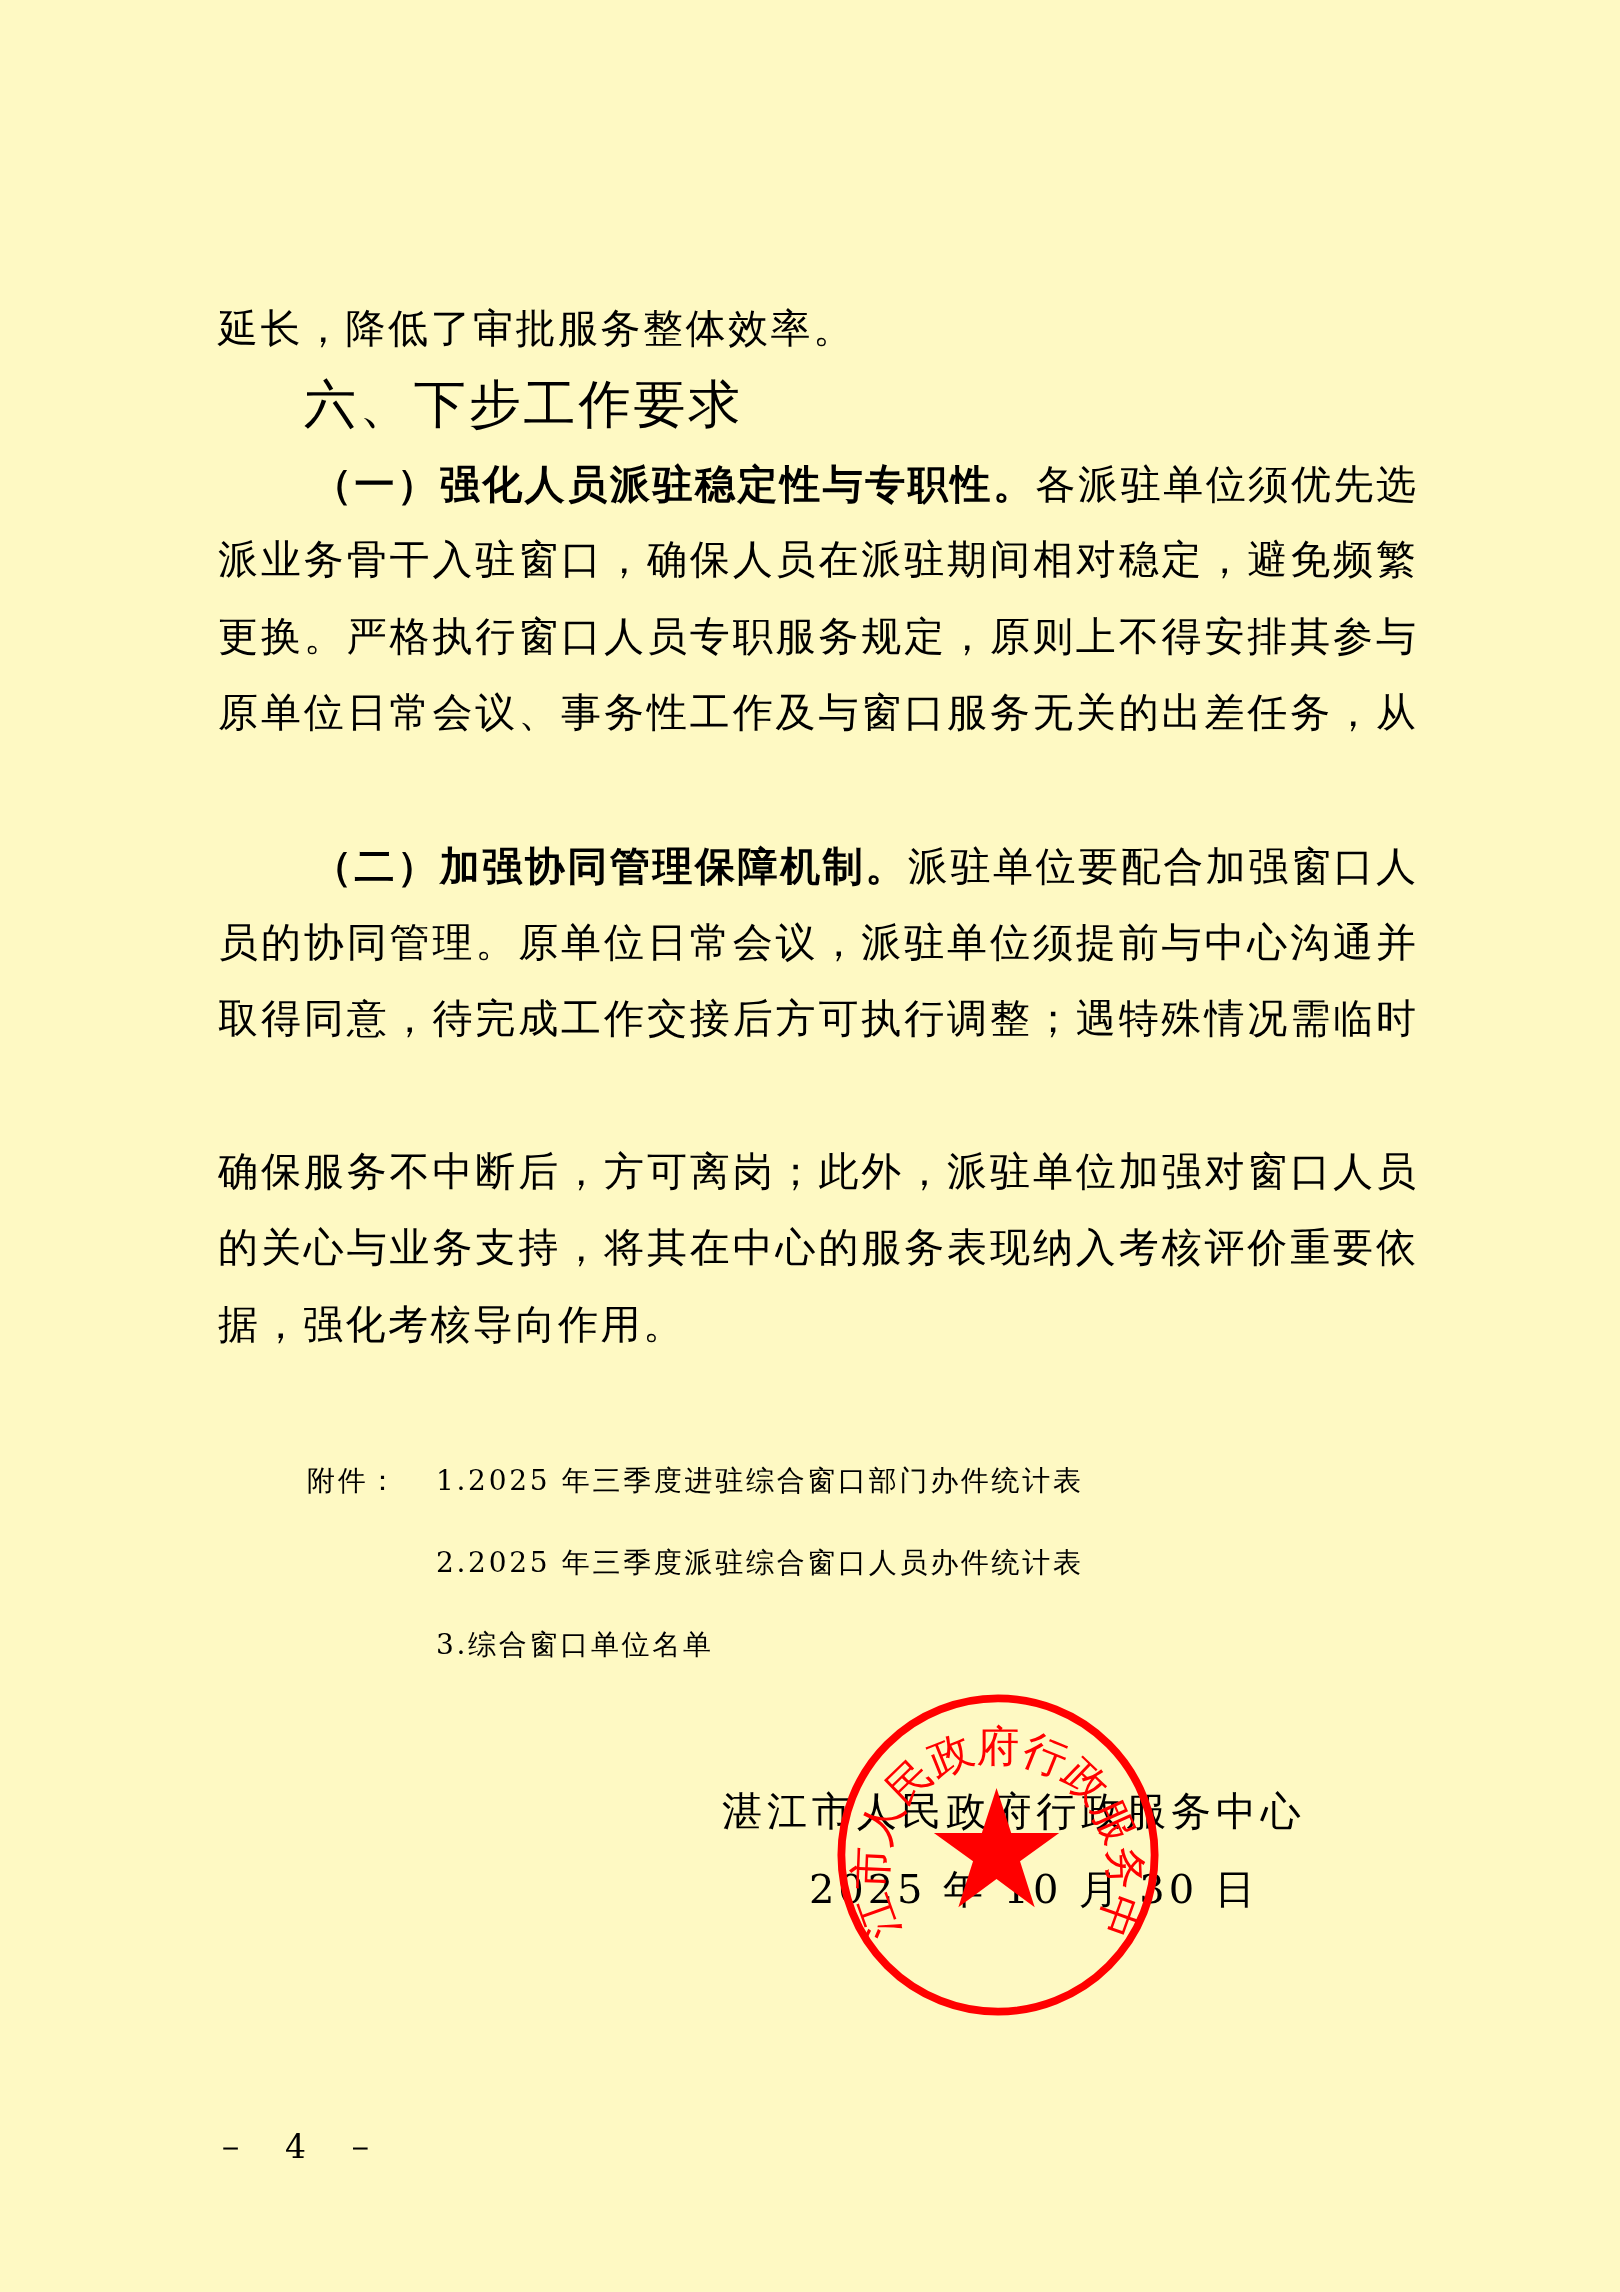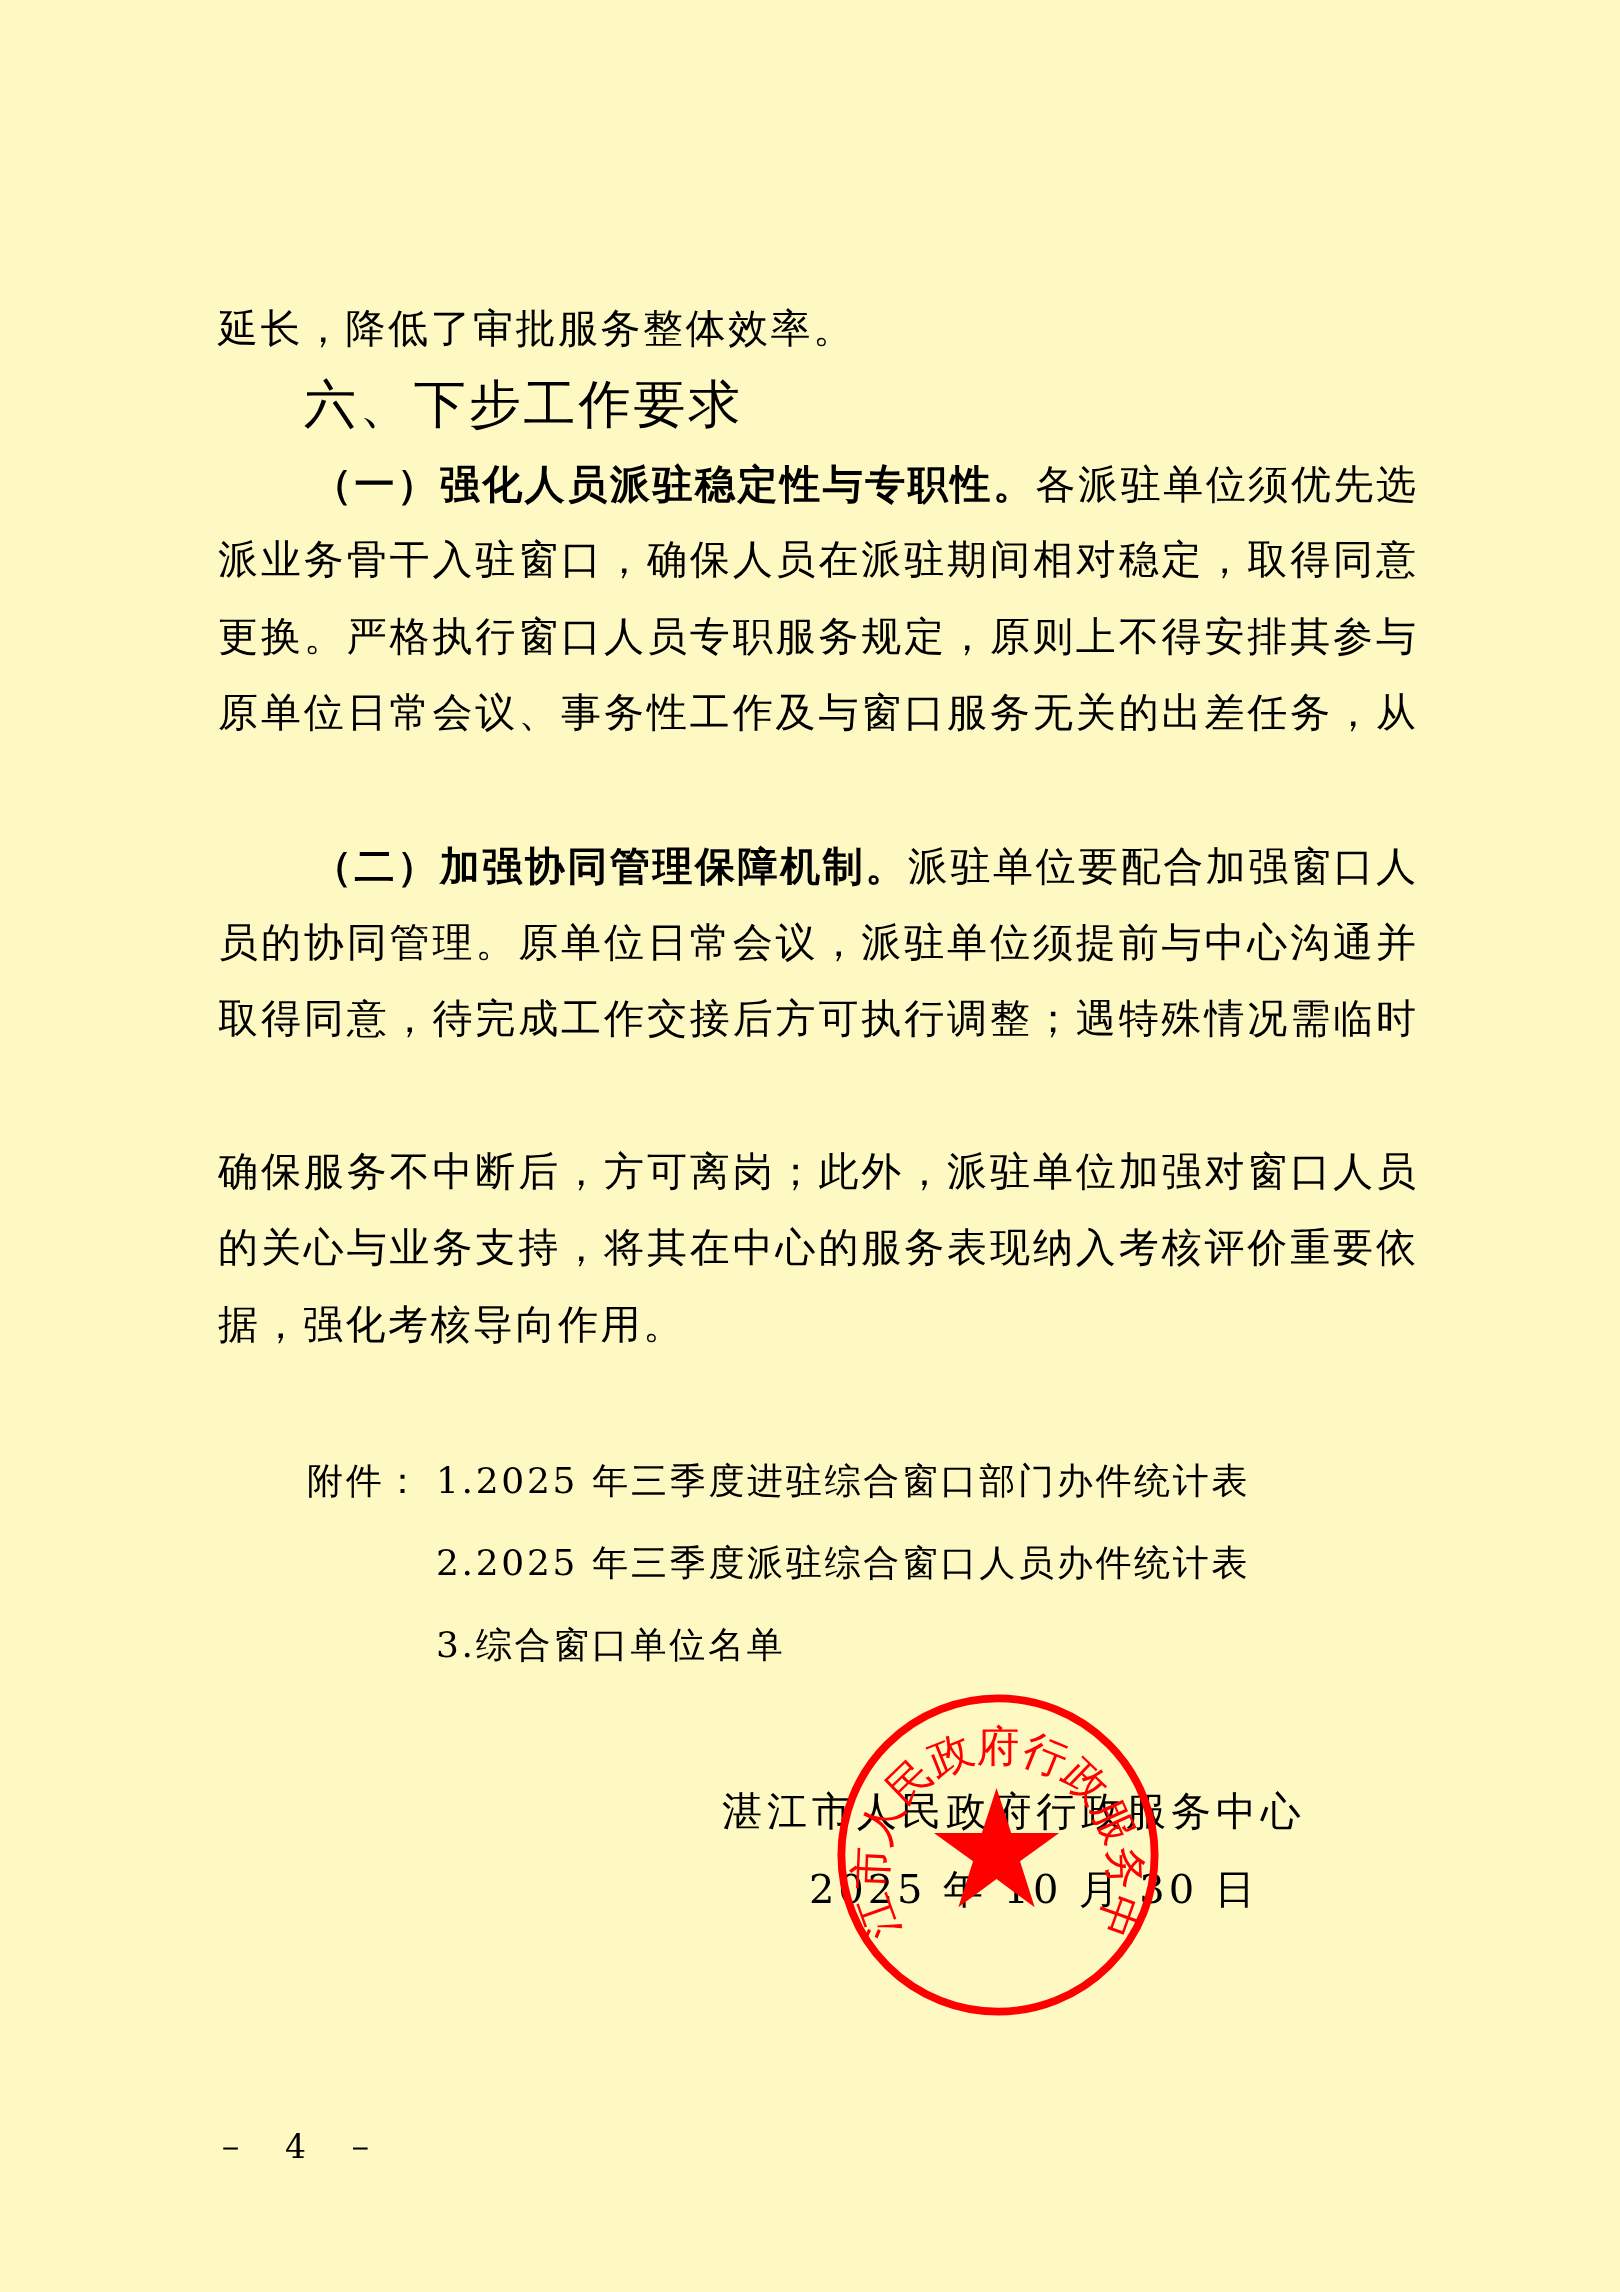--- a/index.html
+++ b/index.html
@@ -50,21 +50,21 @@
     line-height: 59px;
     letter-spacing: 2.9px;
     white-space: nowrap;
   }
   .bold {
     font-weight: bold;
     font-family: "DejaVu Serif", serif;
   }
   .attach {
     position: absolute;
-    font-size: 36px;
+    font-size: 28px;
     line-height: 59px;
     white-space: nowrap;
     letter-spacing: 2.7px;
   }
   .sig {
     position: absolute;
     font-size: 40px;
     line-height: 59px;
     white-space: nowrap;
     letter-spacing: 4.9px;
@@ -94,21 +94,21 @@
 
 <div class="page">
 
   <div class="line last" style="top:299px;">延长，降低了审批服务整体效率。</div>
 
   <div class="heading" style="top:375px;">六、下步工作要求</div>
 
   <div class="line indent" style="top:454px;">
     <span class="bold">（一）强化人员派驻稳定性与专职性。</span><span>各派驻单位须优先选</span>
   </div>
-  <div class="line" style="top:530px;">派业务骨干入驻窗口，确保人员在派驻期间相对稳定，取得同意</div>
+  <div class="line" style="top:530px;">派业务骨干入驻窗口，确保人员在派驻期间相对稳定，避免频繁</div>
   <div class="line" style="top:607px;">更换。严格执行窗口人员专职服务规定，原则上不得安排其参与</div>
   <div class="line" style="top:683px;">原单位日常会议、事务性工作及与窗口服务无关的出差任务，从</div>
 
   <div class="line indent" style="top:836px;">
     <span class="bold">（二）加强协同管理保障机制。</span><span>派驻单位要配合加强窗口人</span>
   </div>
   <div class="line" style="top:913px;">员的协同管理。原单位日常会议，派驻单位须提前与中心沟通并</div>
   <div class="line" style="top:989px;">取得同意，待完成工作交接后方可执行调整；遇特殊情况需临时</div>
   <div class="line" style="top:1142px;">确保服务不中断后，方可离岗；此外，派驻单位加强对窗口人员</div>
   <div class="line" style="top:1218px;">的关心与业务支持，将其在中心的服务表现纳入考核评价重要依</div>

